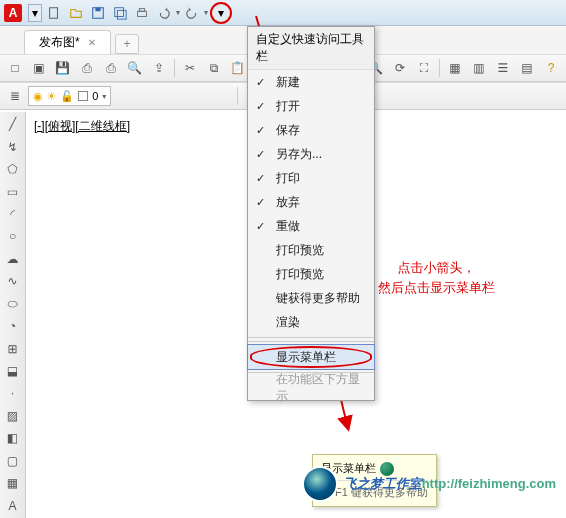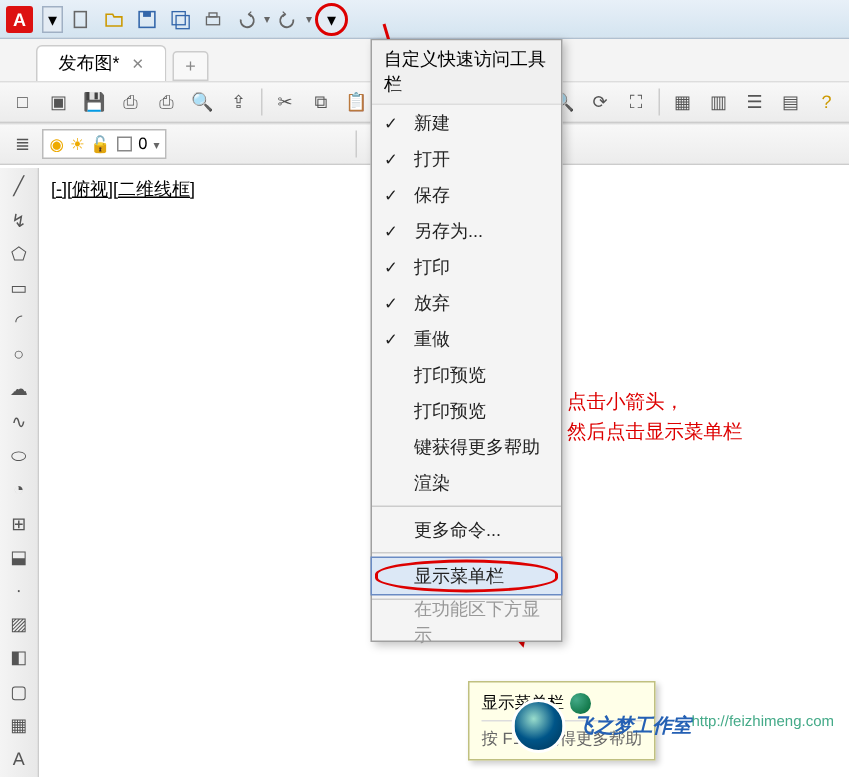--- a/index.html
+++ b/index.html
@@ -221,20 +221,21 @@
   .tooltip .tip-line2 { color: #666; font-size: 11px; padding-top:4px; border-top:1px solid #ddd; margin-top:4px;}
 
   
   .annotation {
     position: absolute;
     top: 258px; left: 378px;
     color: #d00;
     font-size: 13px;
     line-height: 1.5;
     z-index: 50;
+    text-align: center;
   }
   svg.arrow {
     position: absolute;
     top: 14px; left: 248px;
     width: 130px; height: 430px;
     z-index: 90;
     pointer-events: none;
   }
 
   
@@ -247,21 +248,21 @@
     z-index: 300;
     display:flex; align-items:center; gap:6px;
   }
   .watermark .wm-icon {
     width: 36px;height:36px;border-radius:50%;
     background: radial-gradient(circle at 40% 35%, #9dc, #058, #035);
     border:2px solid #fff;
   }
   .watermark .wm-text{display:flex;flex-direction:row;line-height:1.2;}
   .watermark .wm-top{font-style:italic;color:#2460b4;}
-  .watermark .wm-url{font-size:10px;color:#4a8;font-weight:normal;}
+  .watermark .wm-url{font-size:13px;color:#4a8;font-weight:bold;}
 </style>
 </head>
 <body>
 
 <div class="titlebar">
   <div class="app-logo">A</div>
   <div class="qat-dd">▾</div>
   <div class="qat-btn">
       <svg viewBox="0 0 16 16">
         <rect x="3" y="2" width="9" height="12" fill="none" stroke="#666" stroke-width="1.2"></rect>
@@ -426,23 +427,20 @@
   <div class="item">
       <span>打印预览</span>
     </div>
   <div class="item">
       <span>键获得更多帮助</span>
     </div>
   <div class="item">
       <span>渲染</span>
     </div>
   <div class="divider"></div>
-  <div class="item">
-      <span>更多命令...</span>
-    </div>
   <div class="divider"></div>
   <div class="item highlight ellipse">
       <span>显示菜单栏</span>
     </div>
   <div class="divider"></div>
   <div class="item disabled">
       <span>在功能区下方显示</span>
     </div>
 </div>
 

